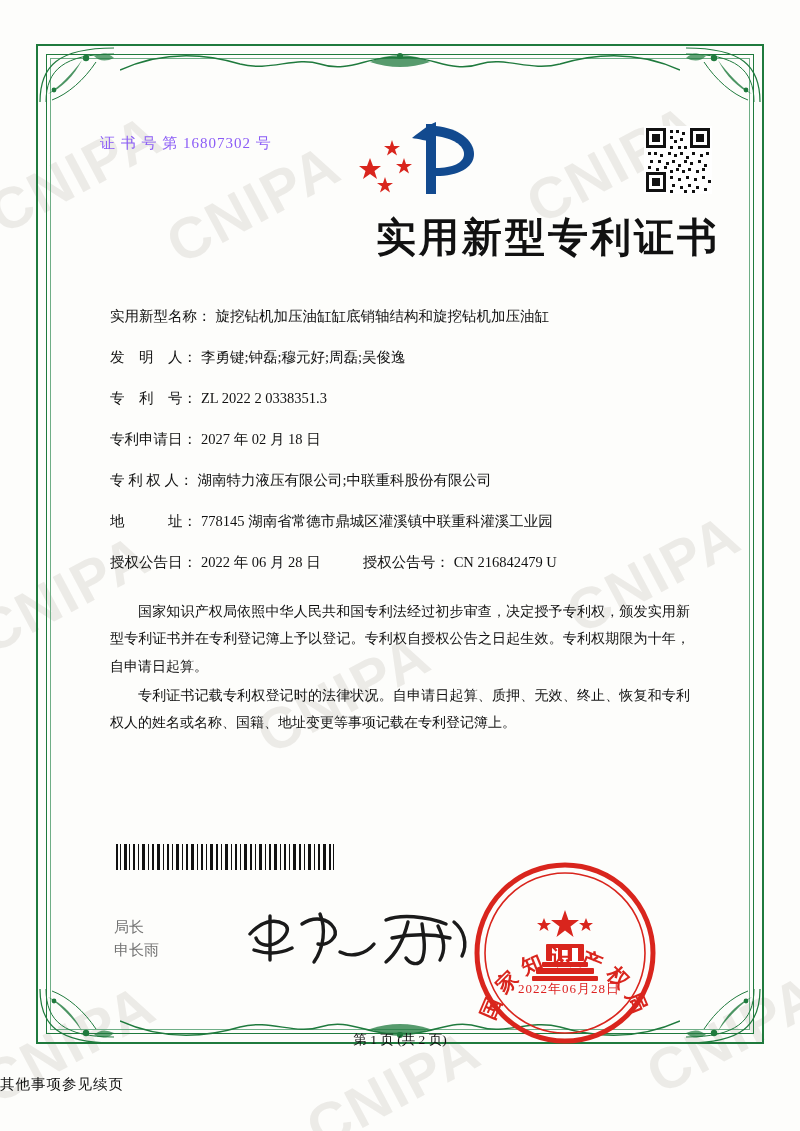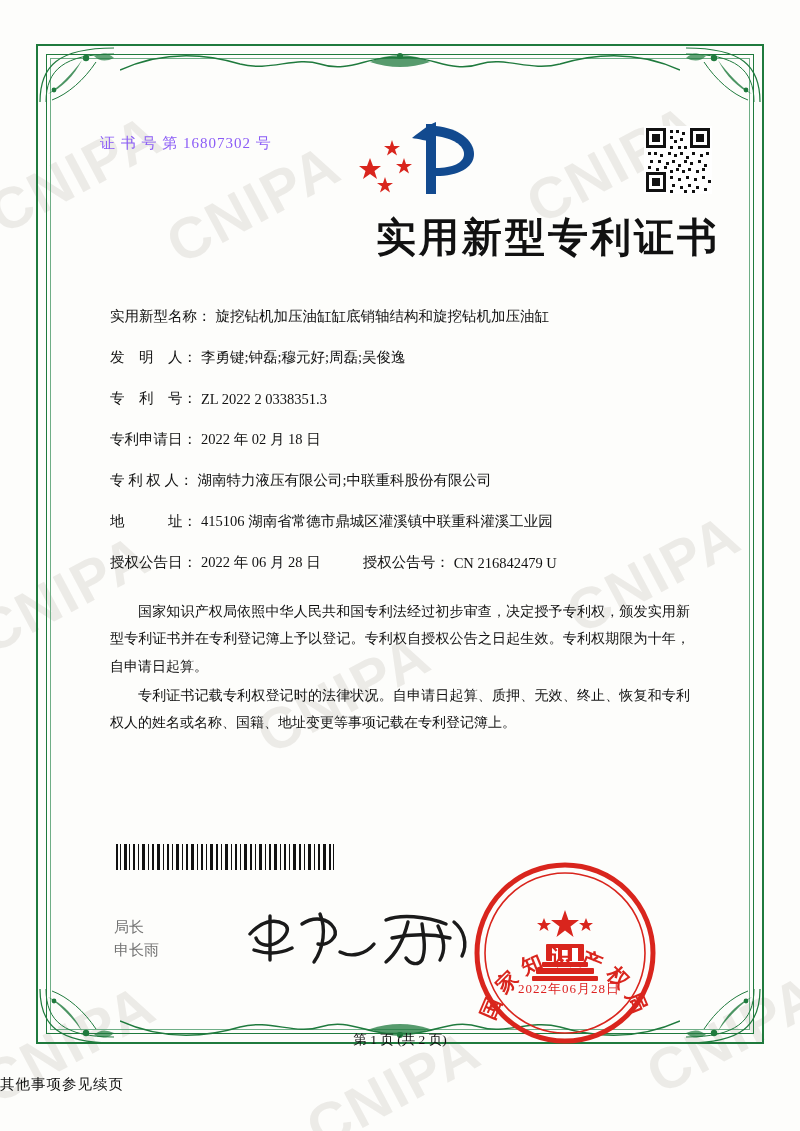--- a/index.html
+++ b/index.html
@@ -124,21 +124,21 @@
     font-family: "Liberation Sans", sans-serif;
   }
 
   #fields {
     margin-top: 42px;
     padding-left: 30px;
     padding-right: 10px;
   }
   .frow {
     display: flex;
-    align-items: flex-end;
+    align-items: center;
     margin-bottom: 22px;
     font-size: 14.5px;
     color: #111;
   }
   .flabel {
     flex: 0 0 auto;
     white-space: pre;
     font-size: 14.5px;
   }
   .fvalue {
@@ -399,29 +399,29 @@
       <div class="frow">
         <span class="flabel">发　明　人：</span>
         <span class="fvalue">李勇键;钟磊;穆元好;周磊;吴俊逸</span>
       </div>
       <div class="frow">
         <span class="flabel">专　利　号：</span>
         <span class="fvalue">ZL 2022 2 0338351.3</span>
       </div>
       <div class="frow">
         <span class="flabel">专利申请日：</span>
-        <span class="fvalue">2022 年 02 月 18 日</span>
+        <span class="fvalue">2027 年 02 月 18 日</span>
       </div>
       <div class="frow">
         <span class="flabel">专 利 权 人：</span>
         <span class="fvalue">湖南特力液压有限公司;中联重科股份有限公司</span>
       </div>
       <div class="frow">
         <span class="flabel">地　　　址：</span>
-        <span class="fvalue">415106 湖南省常德市鼎城区灌溪镇中联重科灌溪工业园</span>
+        <span class="fvalue">778145 湖南省常德市鼎城区灌溪镇中联重科灌溪工业园</span>
       </div>
       <div class="frow split">
         <span class="flabel">授权公告日：</span>
         <span class="fvalue">2022 年 06 月 28 日</span>
         <span class="gap"></span>
         <span class="flabel">授权公告号：</span>
         <span class="fvalue">CN 216842479 U</span>
       </div>
     </div>
 

